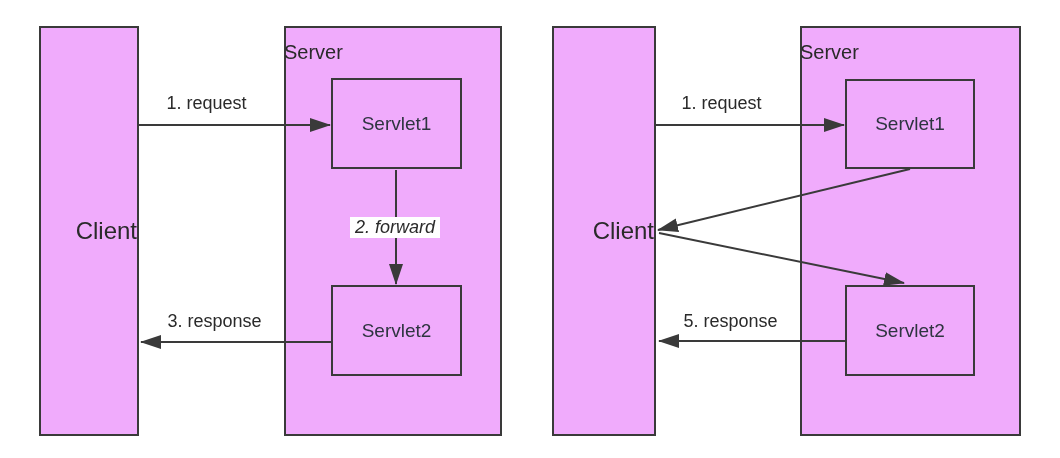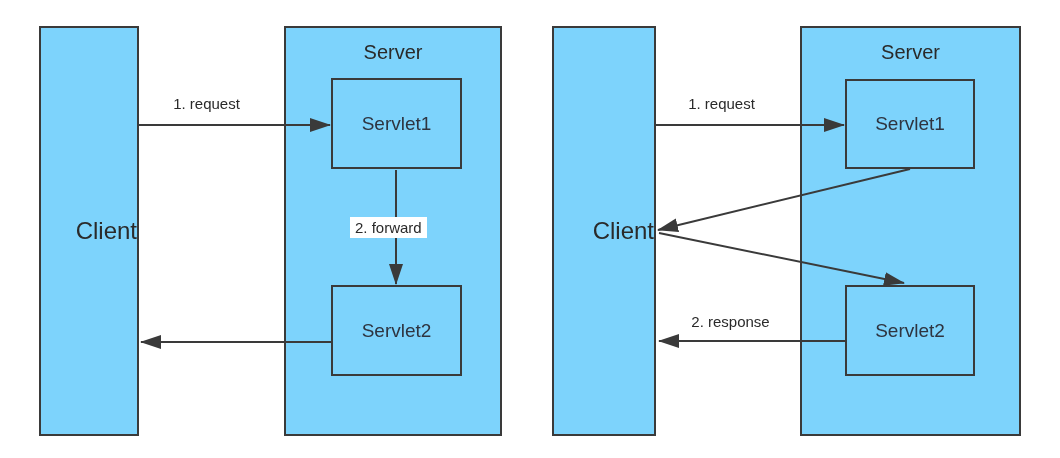--- a/index.html
+++ b/index.html
@@ -13,34 +13,34 @@
     height: 458px;
     background: #ffffff;
     font-family: "Liberation Sans", "DejaVu Sans", sans-serif;
     color: #2a2a2a;
     overflow: hidden;
   }
   .box {
     position: absolute;
     box-sizing: border-box;
     border: 2px solid #3a3a3a;
-    background: #7dd3fc;
+    background: #f0abfc;
   }
   .client-box {
     display: flex;
     align-items: center;
     justify-content: flex-end;
   }
   .client-text {
     font-size: 24px;
     color: #2a2a2a;
   }
   .server-title {
     position: absolute;
-    text-align: center;
+    text-align: left;
     font-size: 20px;
     color: #2a2a2a;
   }
   .servlet-box {
     display: flex;
     align-items: center;
     justify-content: center;
   }
   .servlet-text {
     font-size: 19px;
@@ -48,21 +48,21 @@
   }
   .arrow-layer {
     position: absolute;
     left: 0;
     top: 0;
     pointer-events: none;
     z-index: 5;
   }
   .arrow-label {
     position: absolute;
-    font-size: 15px;
+    font-size: 18px;
     line-height: 21px;
     text-align: center;
     color: #2a2a2a;
     z-index: 10;
     white-space: nowrap;
   }
   .arrow-label.white-bg {
     background: #ffffff;
     padding: 0 5px;
   }
@@ -118,18 +118,19 @@
     <line x1="656" y1="125" x2="844" y2="125" stroke="#3a3a3a" stroke-width="2" marker-end="url(#ah)"></line>
 
     <line x1="910" y1="169" x2="658" y2="230" stroke="#3a3a3a" stroke-width="2" marker-end="url(#ah)"></line>
 
     <line x1="659" y1="233" x2="904" y2="283" stroke="#3a3a3a" stroke-width="2" marker-end="url(#ah)"></line>
 
     <line x1="845" y1="341" x2="659" y2="341" stroke="#3a3a3a" stroke-width="2" marker-end="url(#ah)"></line>
   </svg>
 
   <div class="arrow-label" style="left:149px; top:93px; width:115px;">1. request</div>
-  <div class="arrow-label white-bg" style="left:350px; top:217px;">2. forward</div>
+  <div class="arrow-label white-bg" style="left:350px; top:217px;font-style:italic;">2. forward</div>
+  <div class="arrow-label" style="left:157px; top:311px; width:115px;">3. response</div>
 
   <div class="arrow-label" style="left:664px; top:93px; width:115px;">1. request</div>
-  <div class="arrow-label" style="left:673px; top:311px; width:115px;">2. response</div>
+  <div class="arrow-label" style="left:673px; top:311px; width:115px;">5. response</div>
 
 </div>
 
 </body></html>

